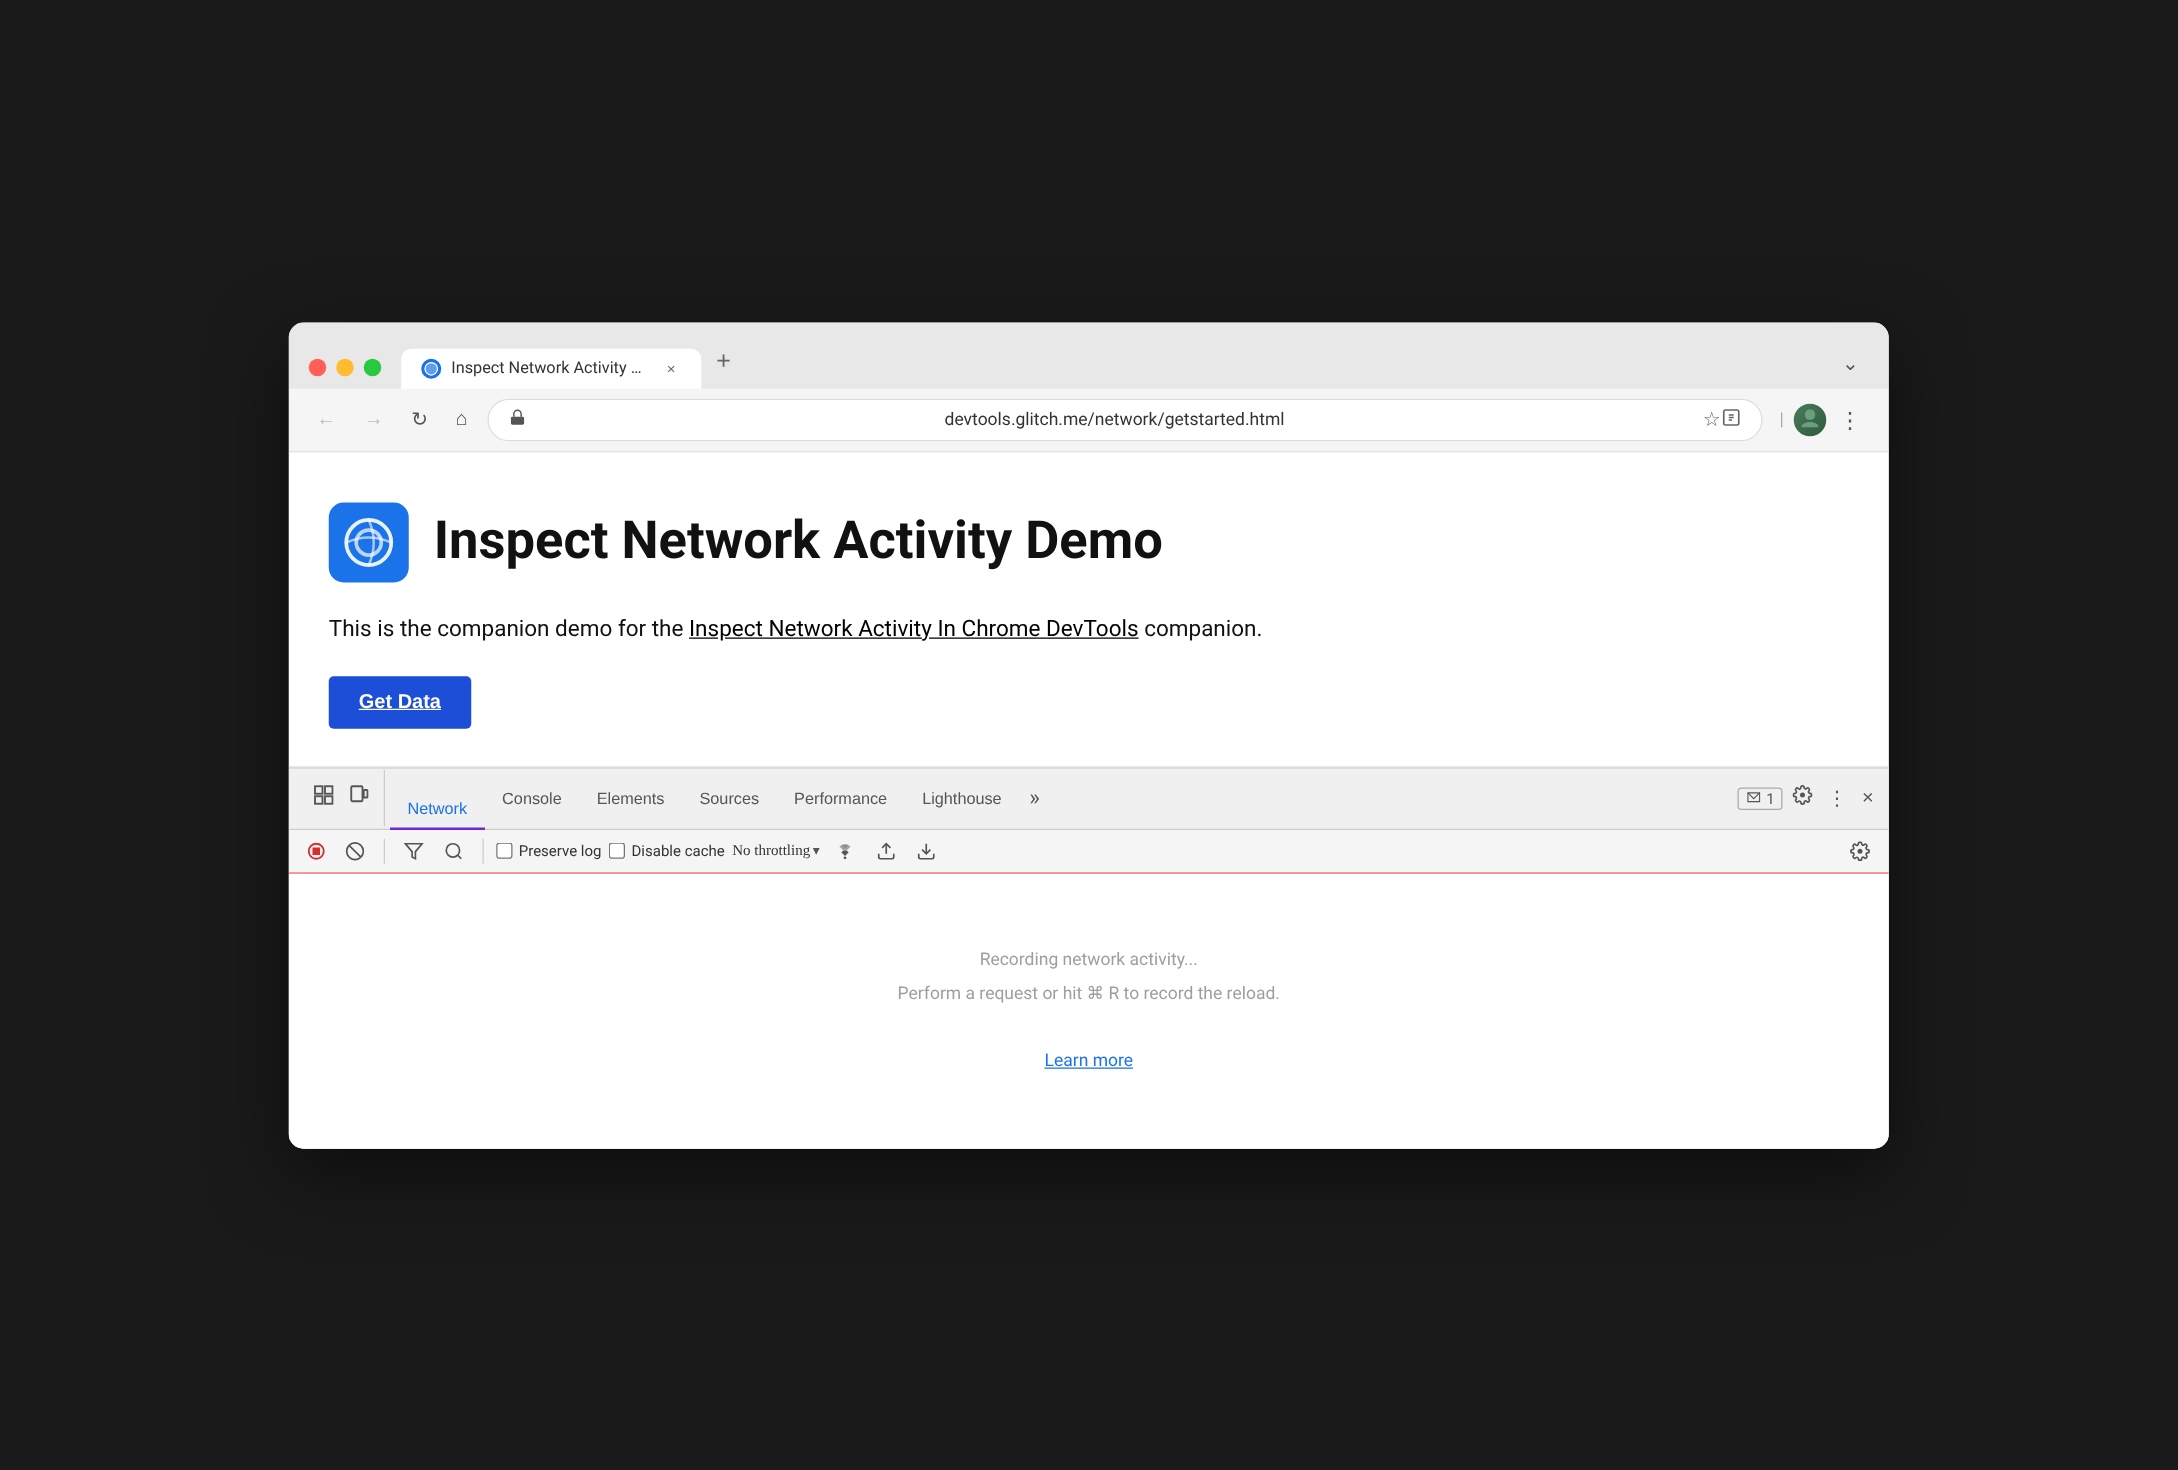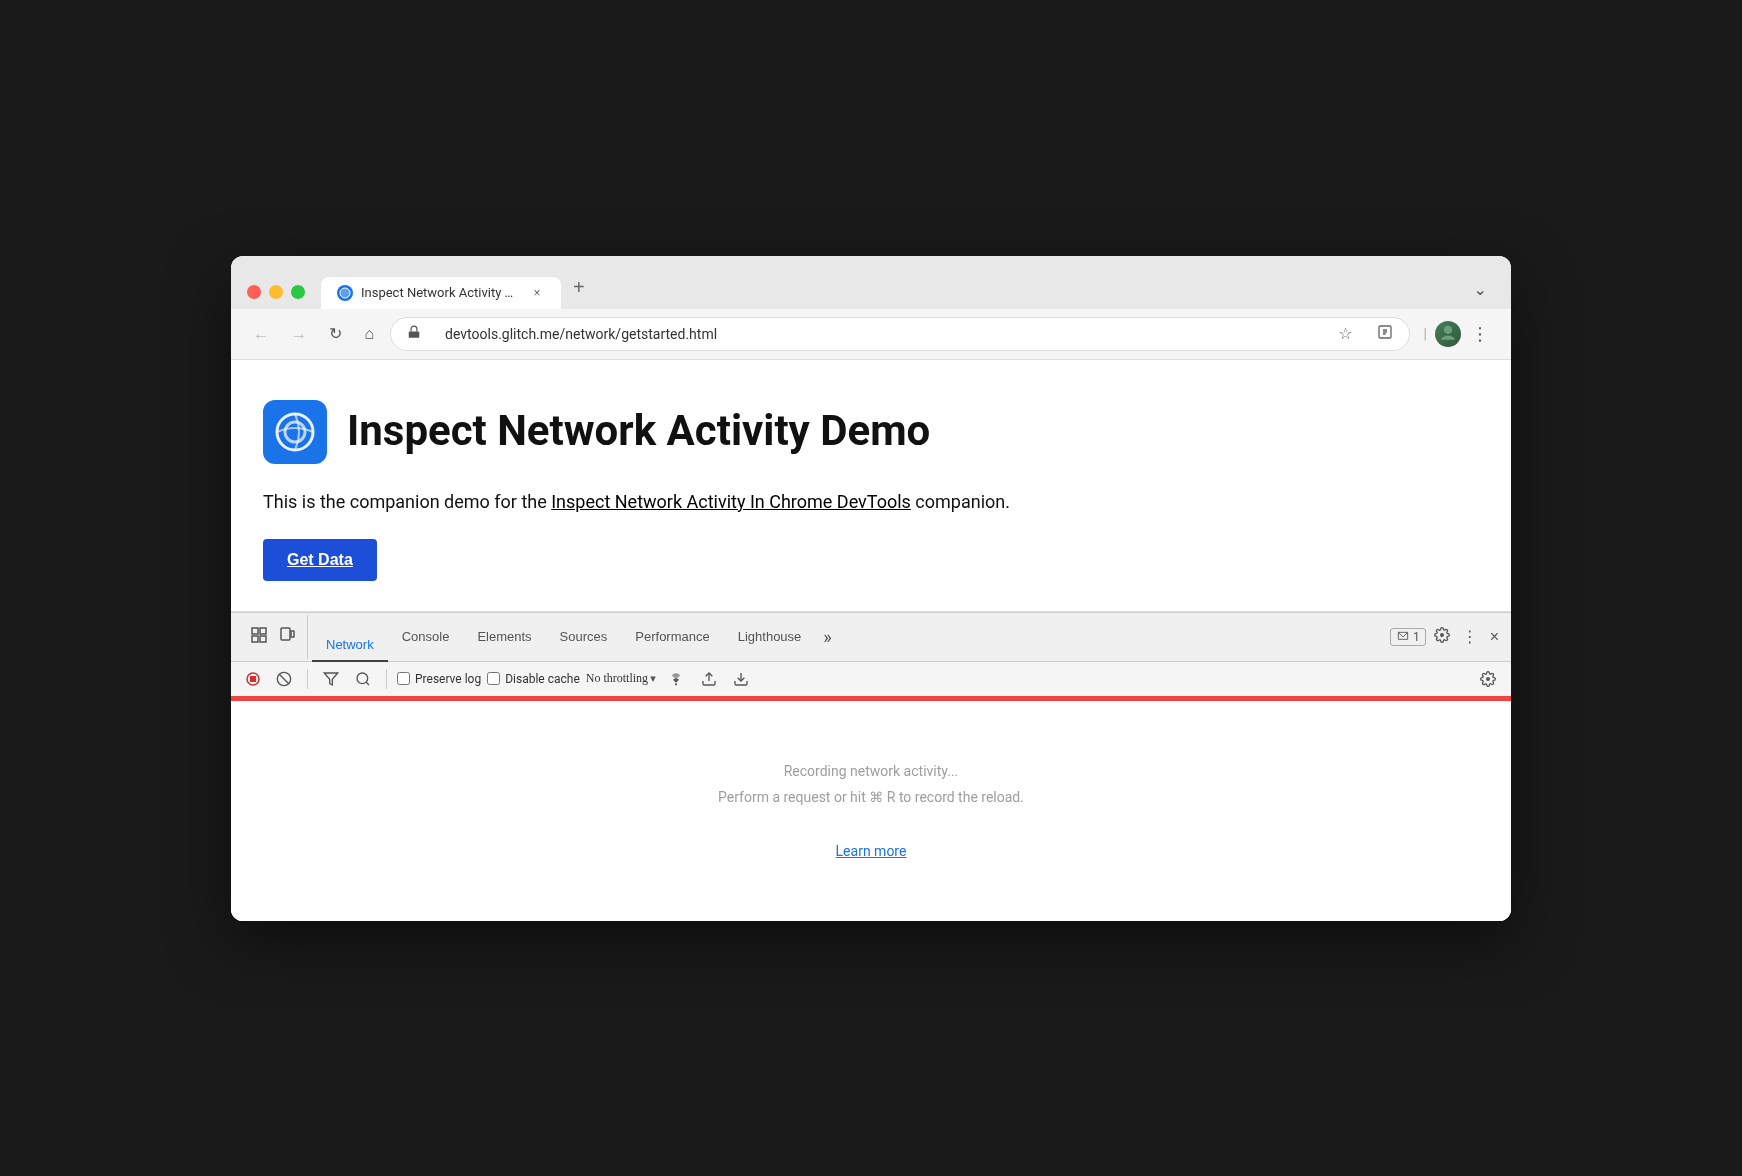--- a/index.html
+++ b/index.html
@@ -144,22 +144,23 @@
     .nav-btn.disabled { color: #bbb; cursor: default; }
 
     .url-bar {
       flex: 1;
       background: white;
       border: 1px solid #ddd;
       border-radius: 20px;
       padding: 6px 16px;
       display: flex;
       align-items: center;
-      gap: 24px;
+      gap: 0;
       font-size: 14px;
+      text-align: center;
     }
 
     .url-icon {
       color: #555;
       font-size: 14px;
     }
 
     .url-text {
       flex: 1;
       color: #333;
@@ -285,21 +286,21 @@
       color: #555;
       cursor: pointer;
       border: none;
       background: transparent;
       border-bottom: 2px solid transparent;
       margin-bottom: -1px;
     }
 
     .devtools-tab.active {
       color: #1a73e8;
-      border-bottom: 2px solid #404040;
+      border-bottom: 2px solid #6d28d9;
       margin-top: 16px;
     }
 
     .devtools-more {
       font-size: 18px;
       color: #555;
       padding: 8px 8px;
       cursor: pointer;
     }
 
@@ -318,21 +319,21 @@
       font-size: 12px;
       color: #555;
       display: flex;
       align-items: center;
       gap: 3px;
     }
 
     
     .network-toolbar {
       background: #f5f5f5;
-      border-bottom: 5px solid #ef4444;
+      border-bottom: 1px solid #ef4444;
       padding: 6px 10px;
       display: flex;
       align-items: center;
       gap: 6px;
     }
 
     .toolbar-btn {
       background: transparent;
       border: none;
       cursor: pointer;

